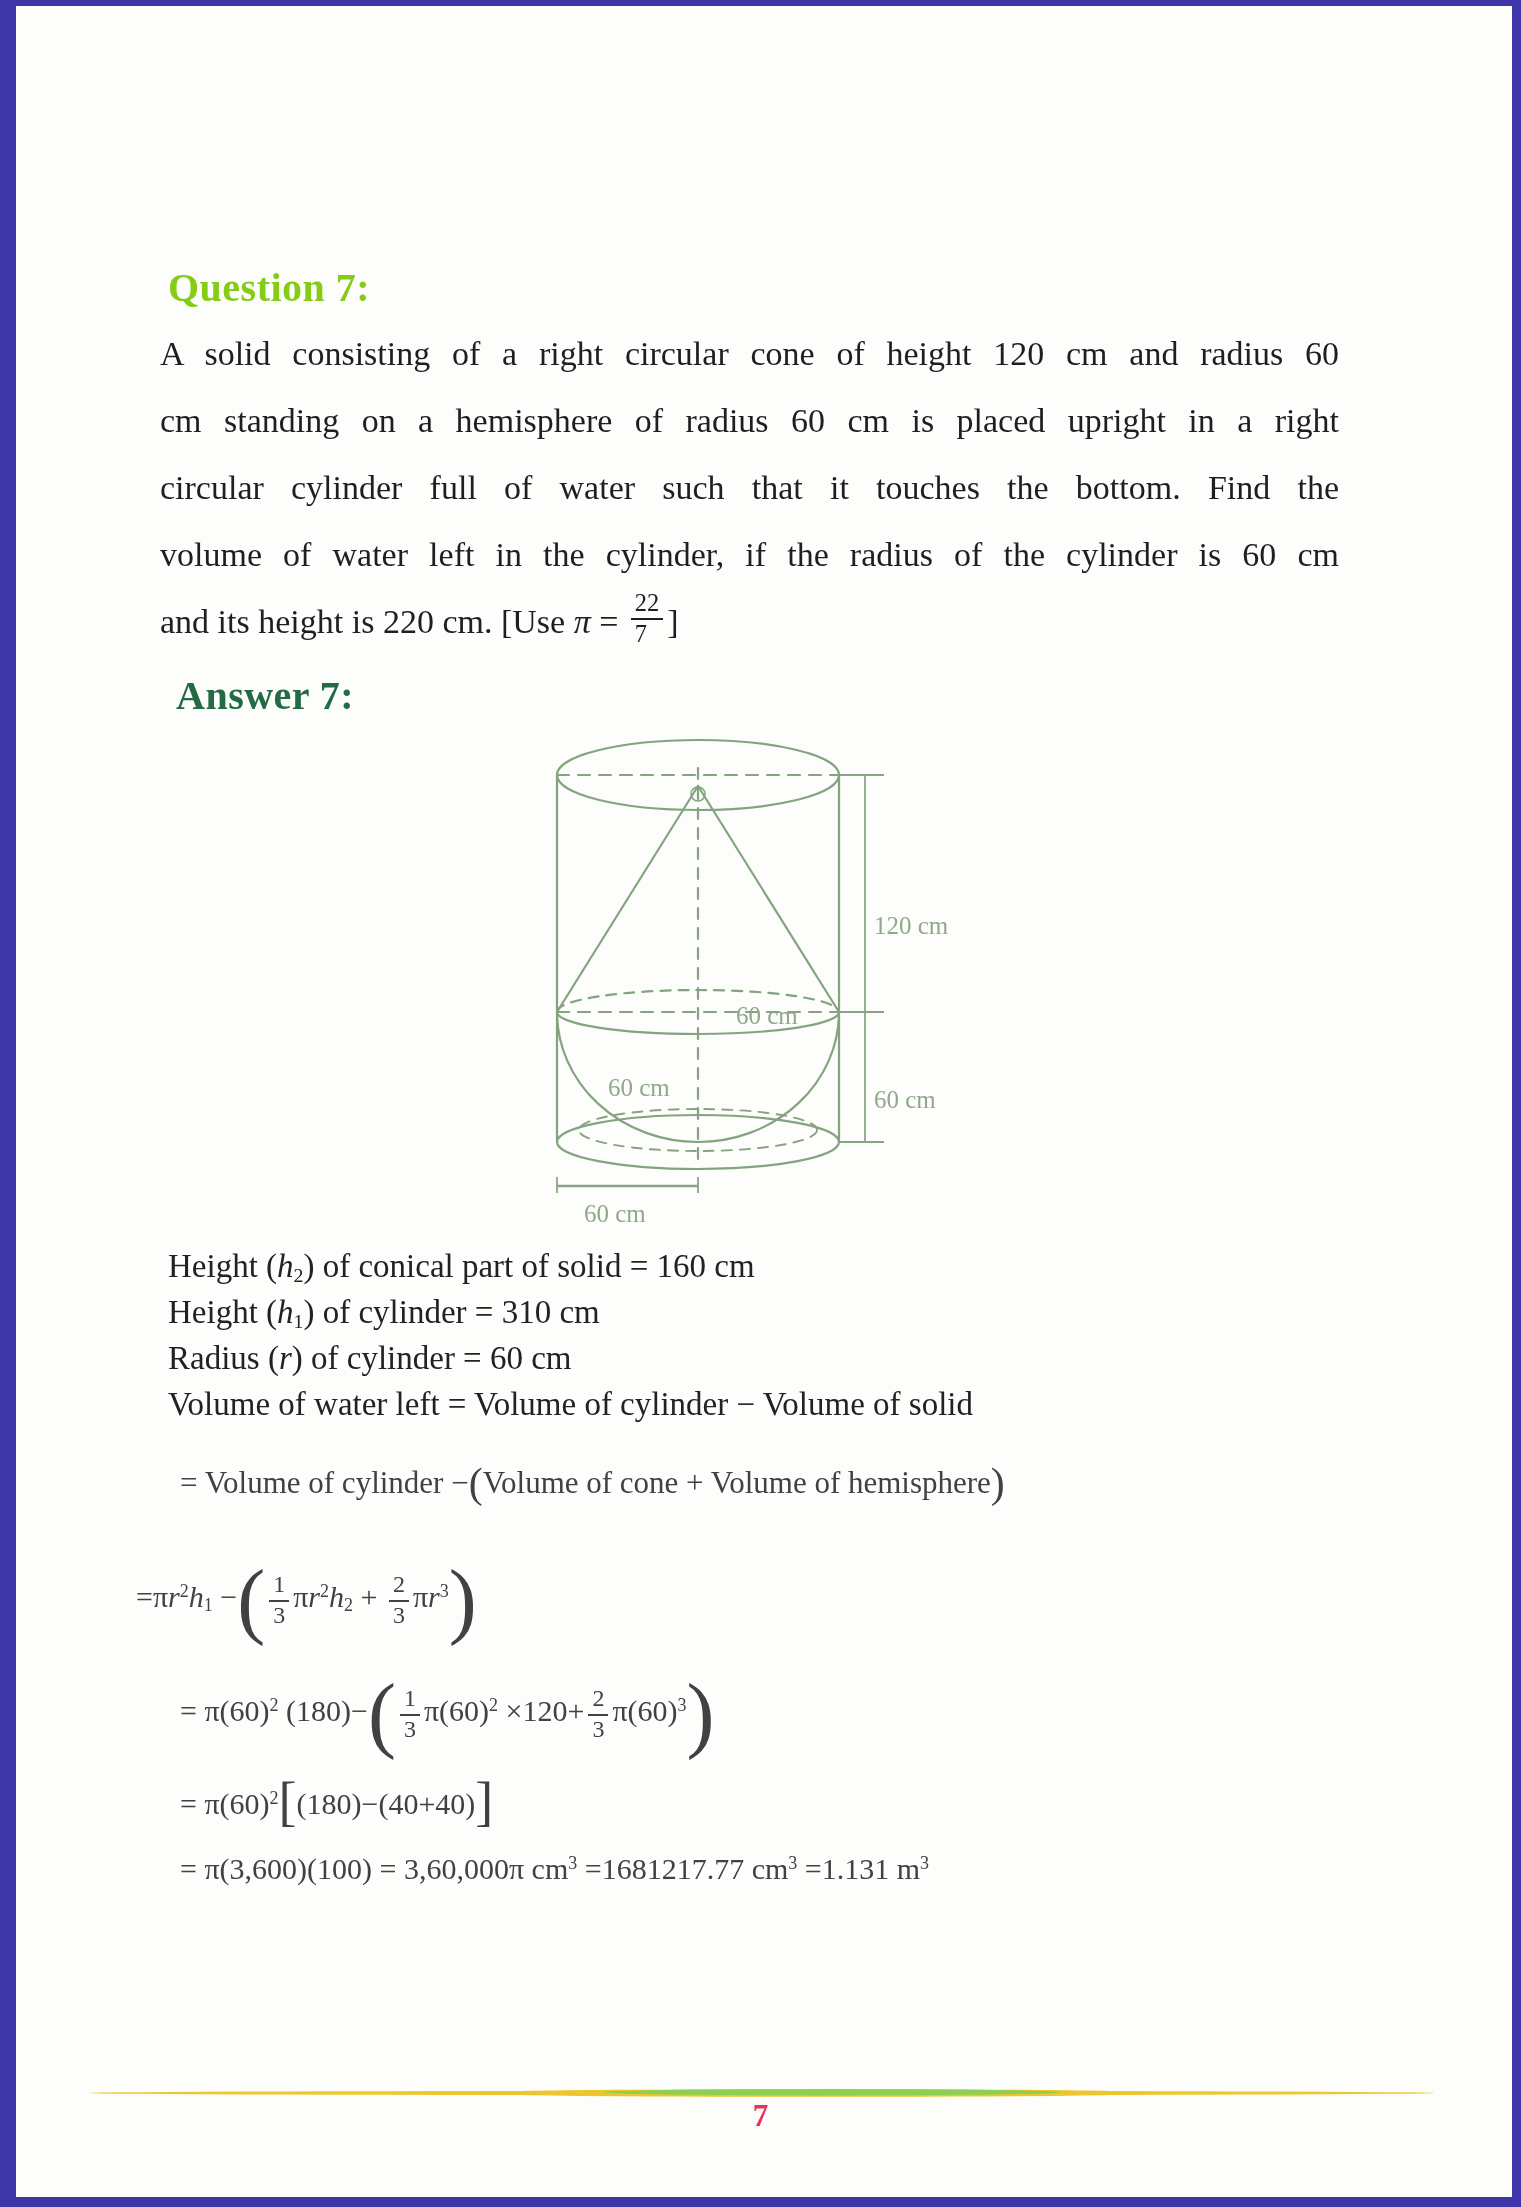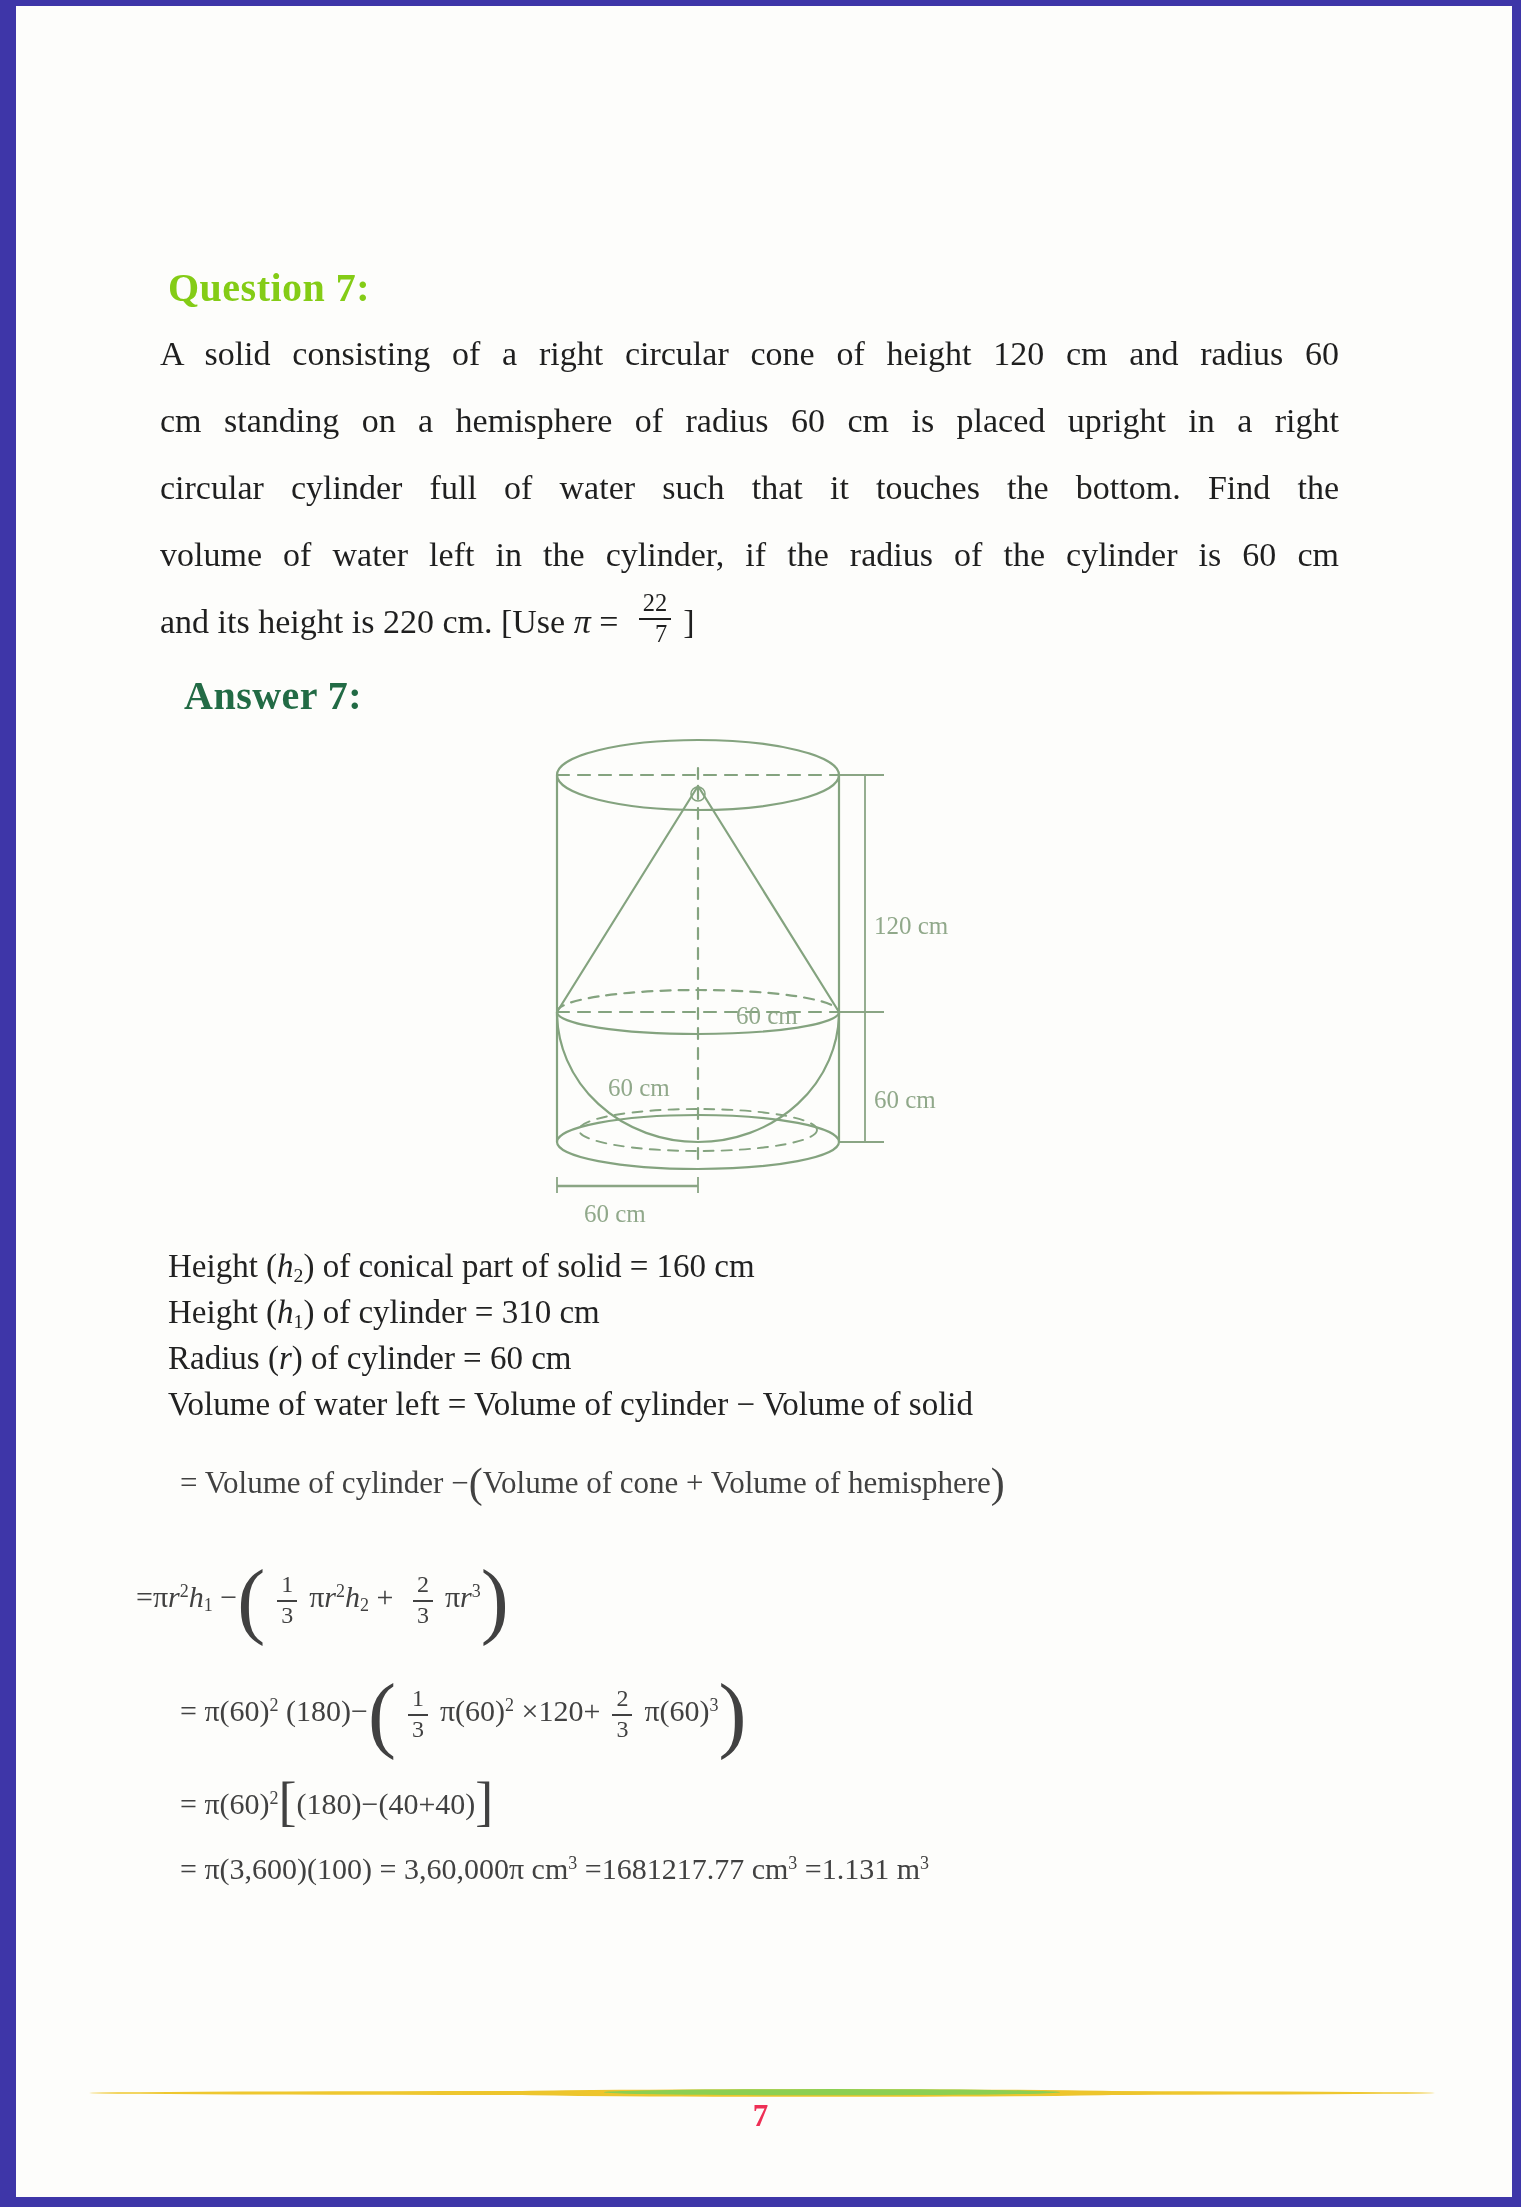--- a/index.html
+++ b/index.html
@@ -9,21 +9,21 @@
   }
   .frame { position:absolute; inset:0; background:#3e36a8; }
   .sheet { position:absolute; left:16px; top:6px; right:9px; bottom:10px; background:#fdfdfb; }
   .content { position:absolute; inset:0; }
 
   .q-head {
     position:absolute; left:168px; top:264px; margin:0;
     font-size:40px; font-weight:bold; color:#84cc16; letter-spacing:.5px;
   }
   .a-head {
-    position:absolute; left:184px; top:672px; margin:0;
+    position:absolute; left:176px; top:672px; margin:0;
     font-size:40px; font-weight:bold; color:#226b45; letter-spacing:.5px;
   }
   .q-body { position:absolute; left:160px; top:320px; width:1179px; color:#1f1f1f; font-size:34px; }
   .q-line { height:67px; line-height:67px; white-space:nowrap; }
   .q-line.just { text-align:justify; text-align-last:justify; white-space:normal; }
 
   .stmts { position:absolute; left:168px; top:1243px; color:#222; font-size:33px; }
   .stmt { height:46px; line-height:46px; white-space:nowrap; }
 
   .eq { position:absolute; color:#414141; font-size:30px; white-space:nowrap; }
@@ -32,21 +32,21 @@
   .eq-c { left:180px; top:1659px; line-height:92px; }
   .eq-d { left:180px; top:1770px; line-height:56px; }
   .eq-e { left:180px; top:1843px; line-height:40px; }
 
   .mi { font-style:italic; }
   .msup { font-size:.6em; vertical-align:.55em; }
   .msub { font-size:.6em; vertical-align:-.25em; }
   .mmed { font-size:1.35em; font-weight:300; vertical-align:-.1em; line-height:0; }
   .mbig { font-size:2.8em; font-weight:200; vertical-align:middle; line-height:0; }
   .mbk  { font-size:1.8em;  font-weight:300; vertical-align:-.12em; line-height:0; }
-  .frac { display:inline-block; vertical-align:middle; text-align:right; line-height:1.05; font-size:.8em; margin:0 12px; }
+  .frac { display:inline-block; vertical-align:middle; text-align:left; line-height:1.05; font-size:.8em; margin:0 4px; }
   .frac .fn { display:block; padding:0 4px 2px; }
   .frac .fd { display:block; border-top:2px solid currentColor; padding:1px 4px 0; }
   .q-line .frac { vertical-align:-0.35em; font-size:.72em; }
 
   .diagram { position:absolute; left:480px; top:716px; width:560px; height:545px; }
   .diagram svg { display:block; width:100%; height:100%; }
   .dlabel { font-family:"Liberation Serif", serif; font-size:25px; fill:#90a88a; }
 
   .footer-rule { position:absolute; left:87px; top:2086px; width:1350px; height:14px; }
   .page-num {

